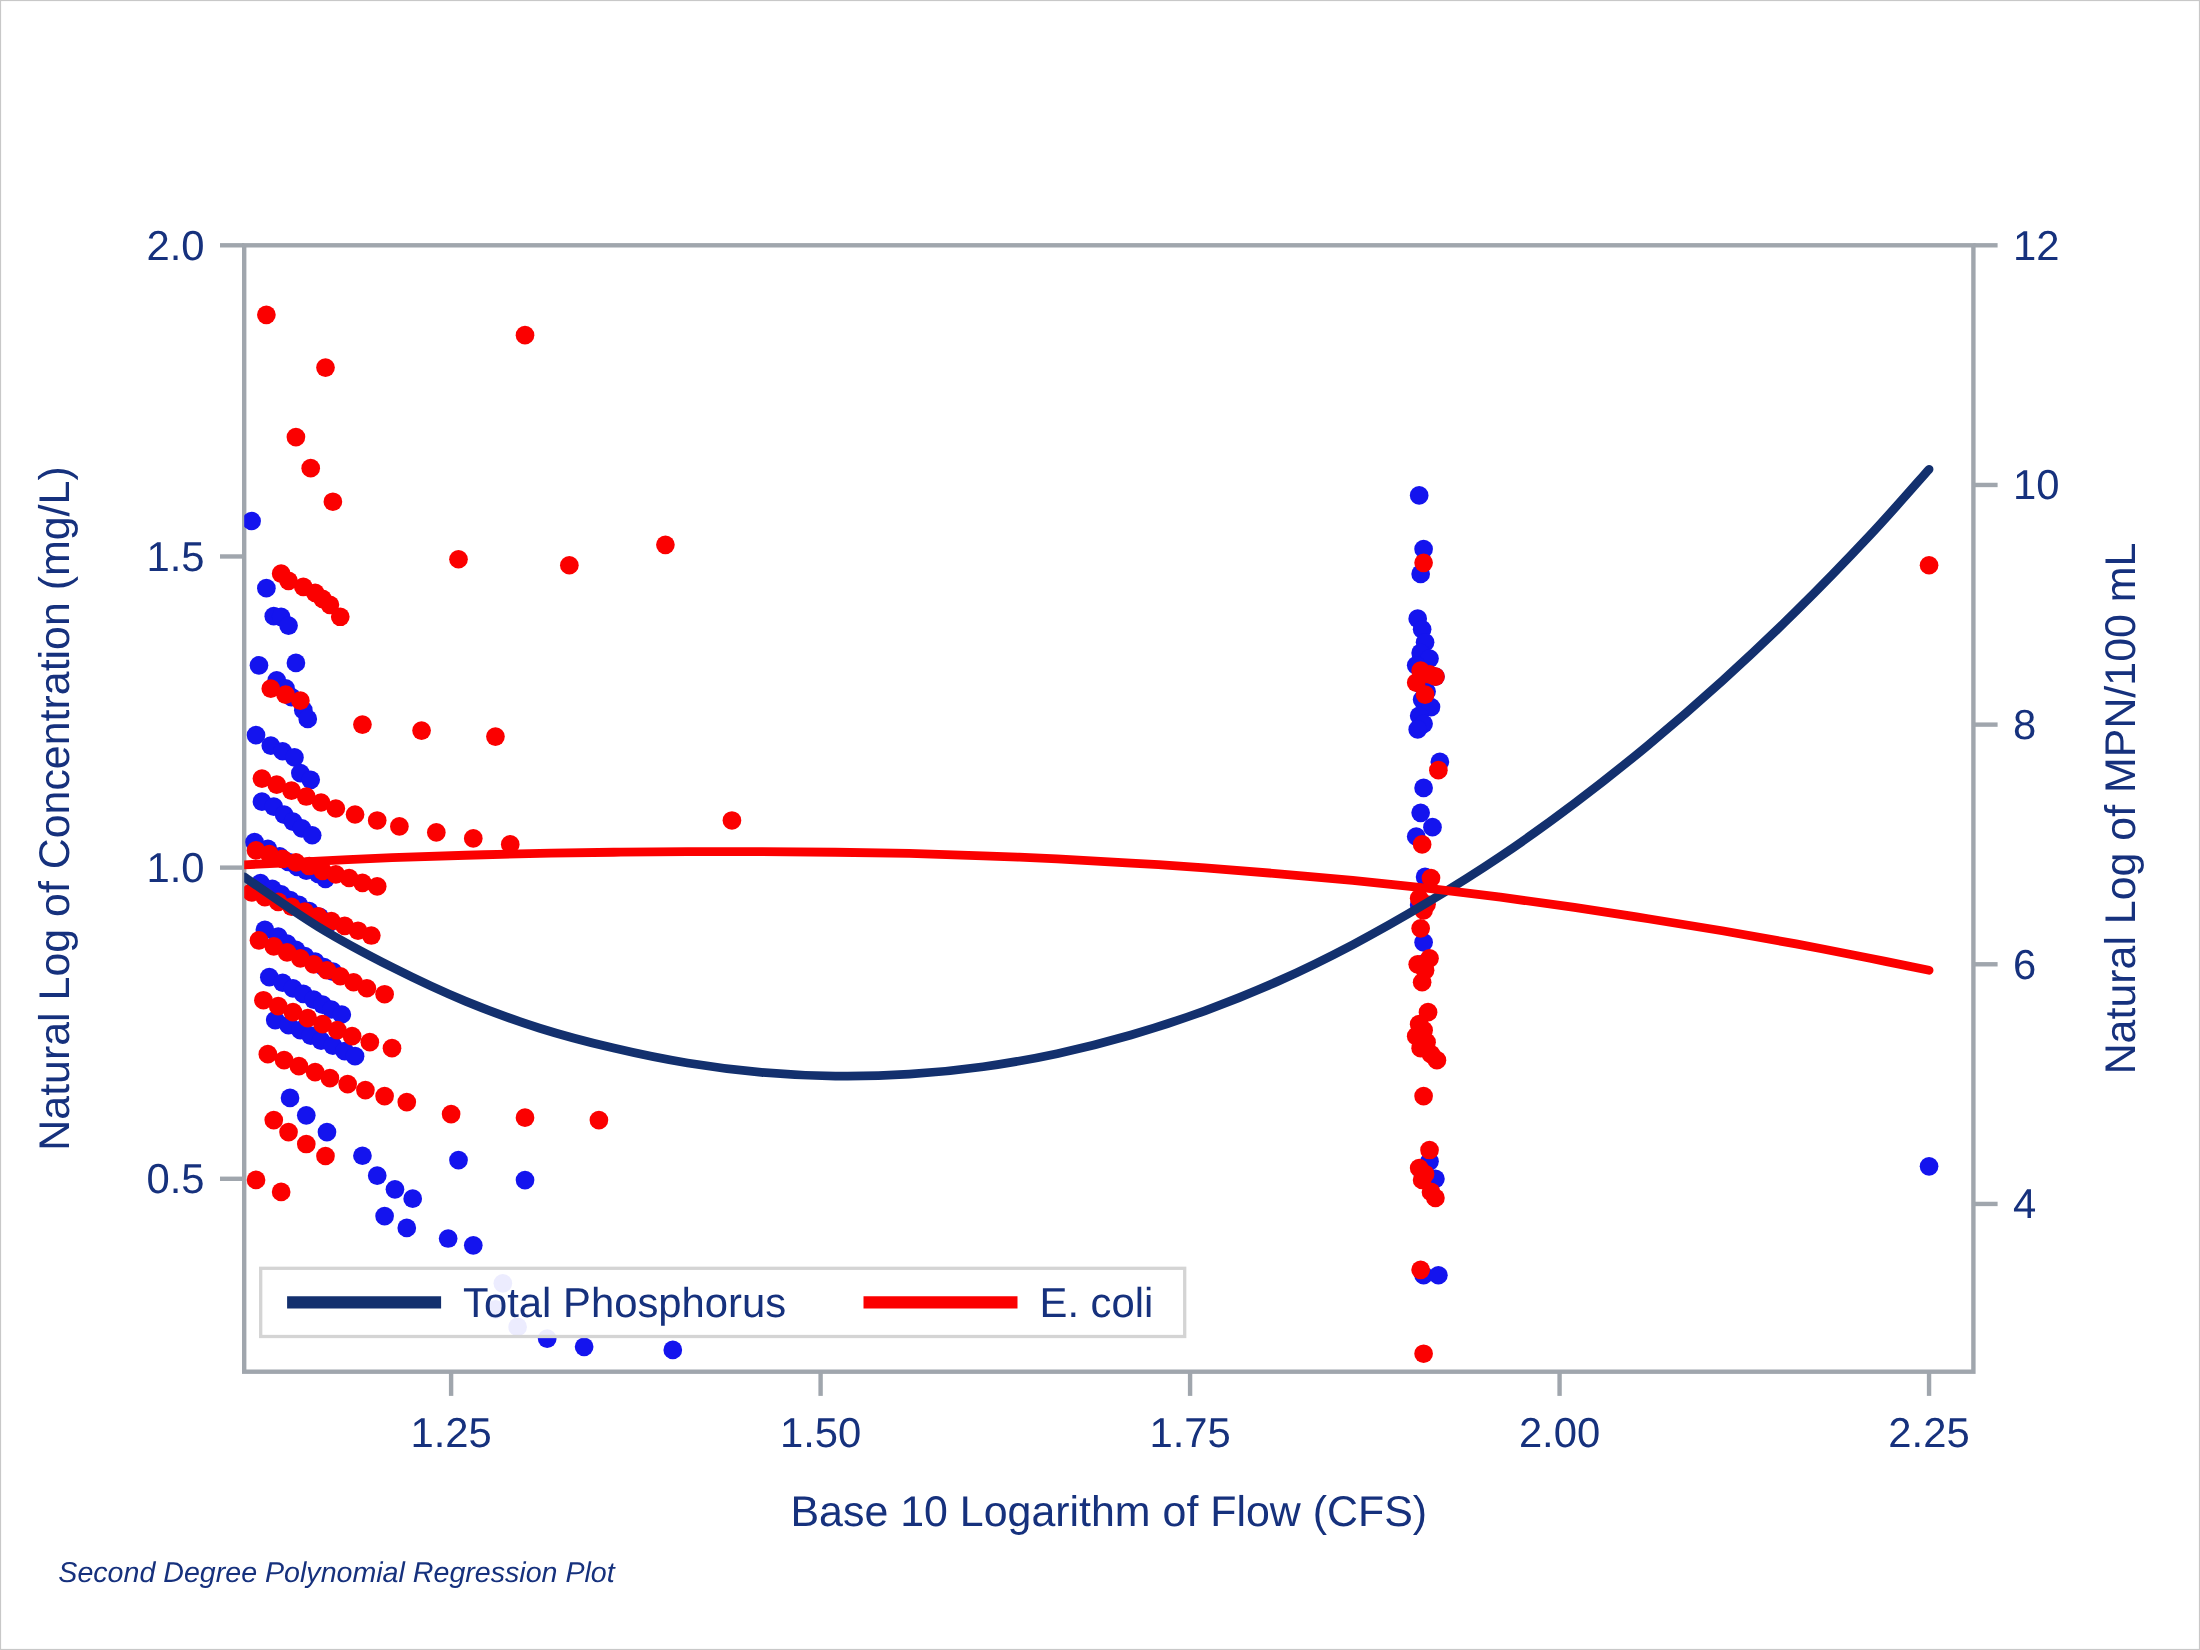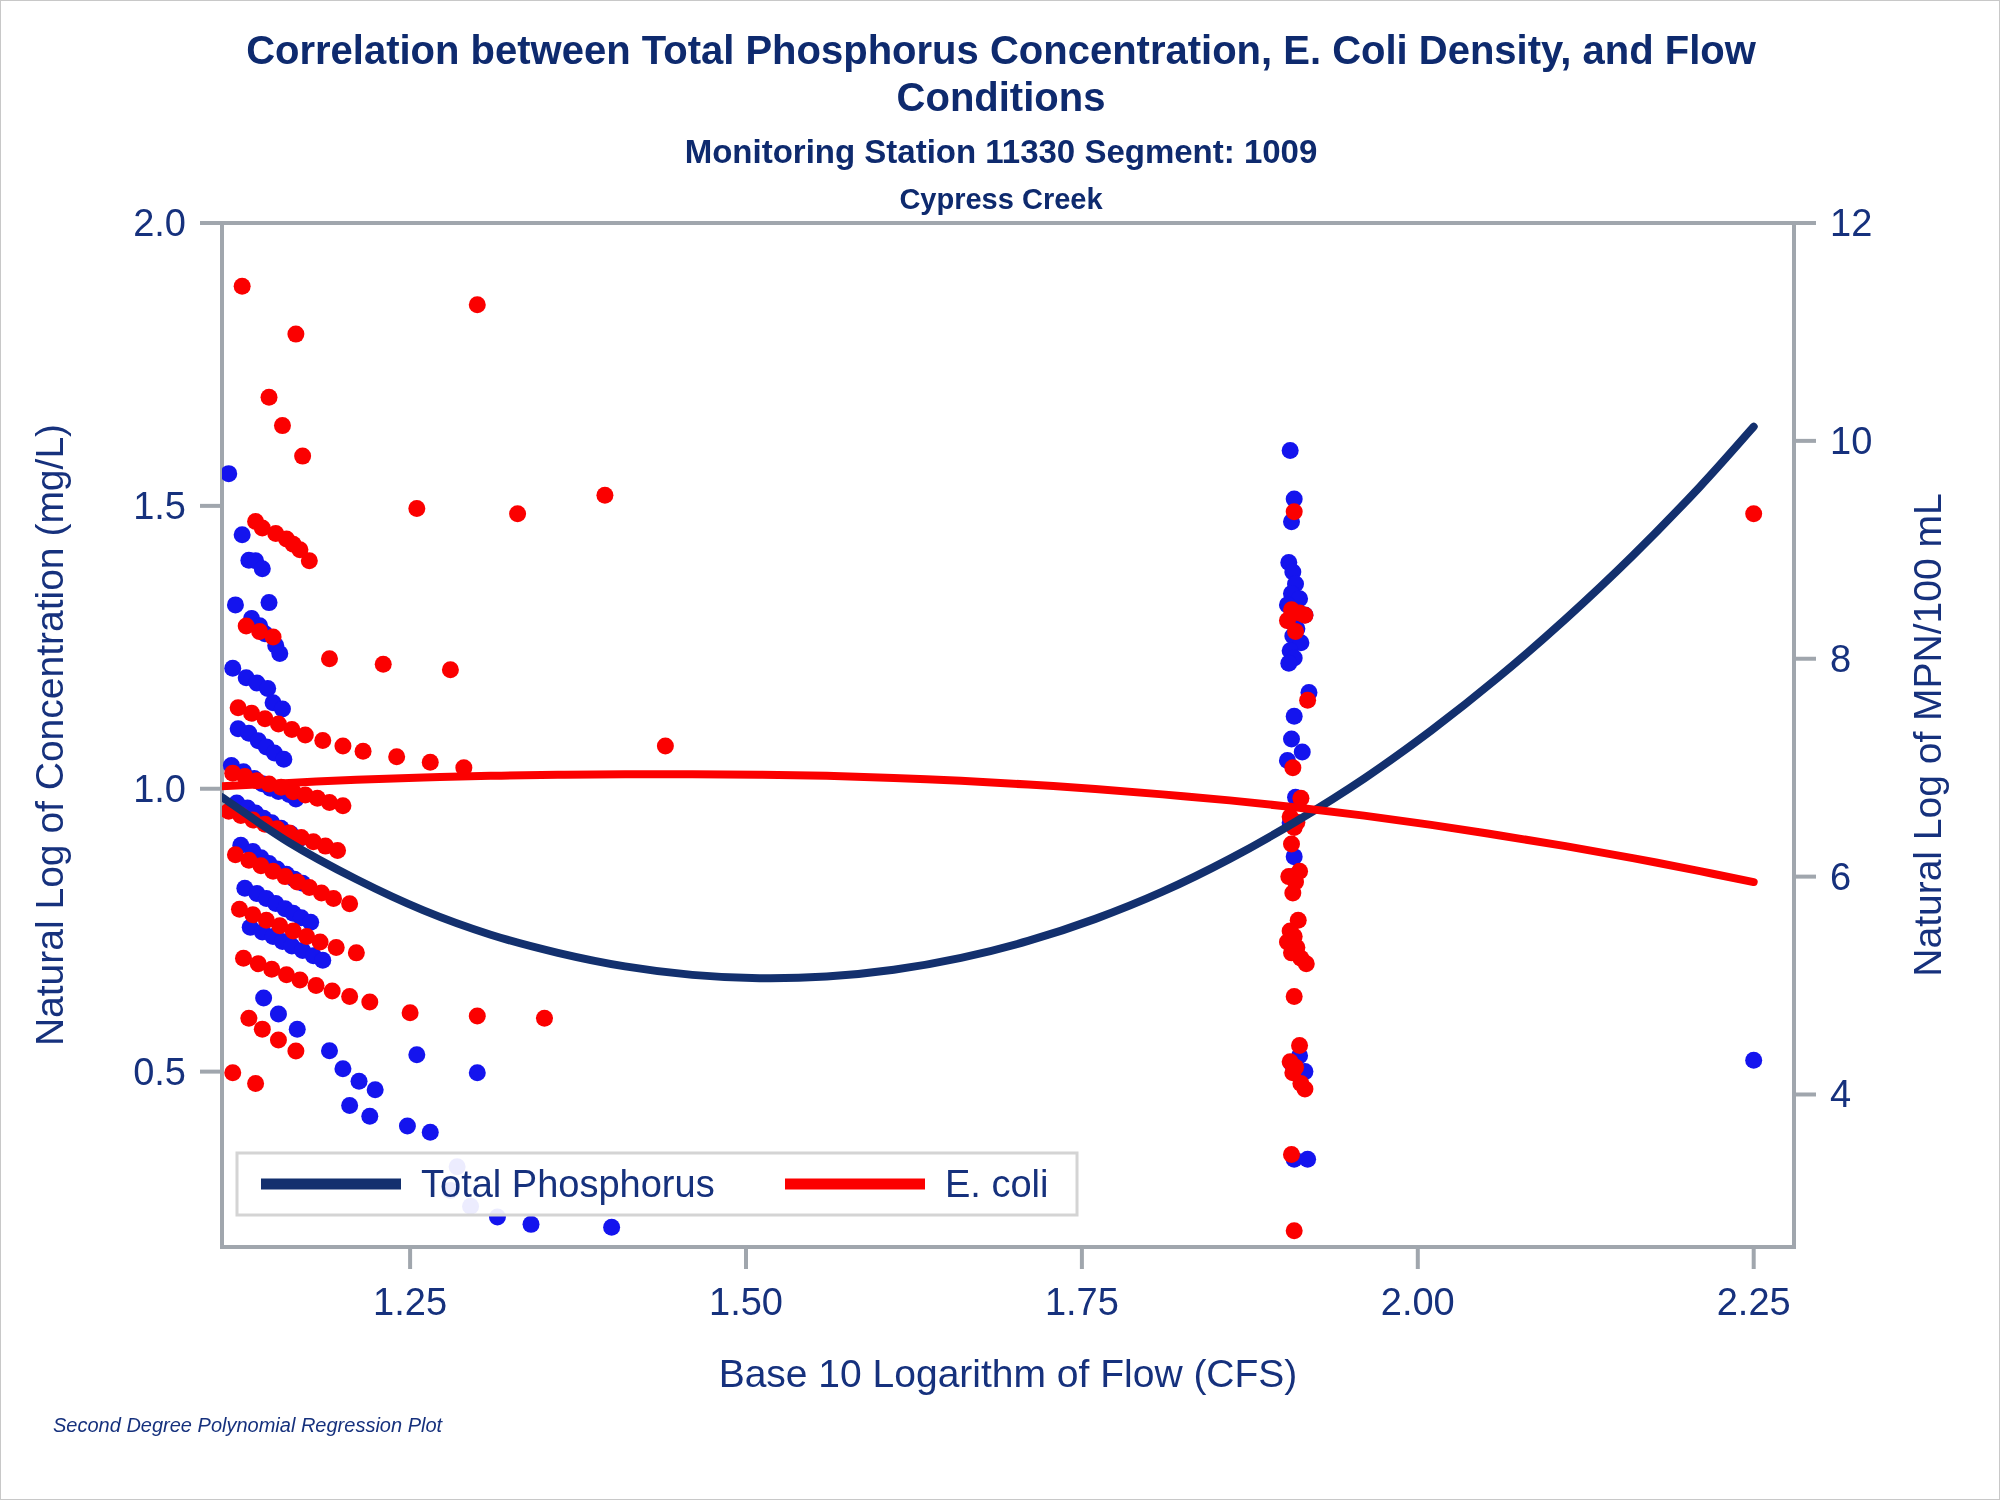--- a/index.html
+++ b/index.html
@@ -49,35 +49,30 @@
   }
   #plot-svg {
     position: absolute;
     top: 0;
     left: 0;
   }
   .footnote {
     position: absolute;
     left: 52px;
     top: 1413px;
-    font-size: 20px;
+    font-size: 26px;
     font-style: italic;
     color: #16317d;
   }
 </style>
 </head>
 <body>
 
 <div id="page">
 
-  <div class="title-block">
-    <div class="title-main">Correlation between Total Phosphorus Concentration, E. Coli Density, and Flow Conditions</div>
-    <div class="title-sub1">Monitoring Station 11330 Segment: 1009</div>
-    <div class="title-sub2">Cypress Creek</div>
-  </div>
 
   <svg id="plot-svg" width="2000" height="1500">
       <g>
         <rect x="221" y="222" width="1572" height="1024" fill="none" stroke="#a0a6ad" stroke-width="4"></rect>
         <g>
           <line x1="199" y1="1070.6187845303866" x2="221" y2="1070.6187845303866" stroke="#a0a6ad" stroke-width="4"></line>
           <text x="185" y="1083.6187845303866" text-anchor="end" font-family="&quot;Liberation Sans&quot;, sans-serif" font-size="38" fill="#16317d">0.5</text>
           <line x1="199" y1="787.7458563535911" x2="221" y2="787.7458563535911" stroke="#a0a6ad" stroke-width="4"></line>
           <text x="185" y="800.7458563535911" text-anchor="end" font-family="&quot;Liberation Sans&quot;, sans-serif" font-size="38" fill="#16317d">1.0</text>
           <line x1="199" y1="504.87292817679554" x2="221" y2="504.87292817679554" stroke="#a0a6ad" stroke-width="4"></line>

